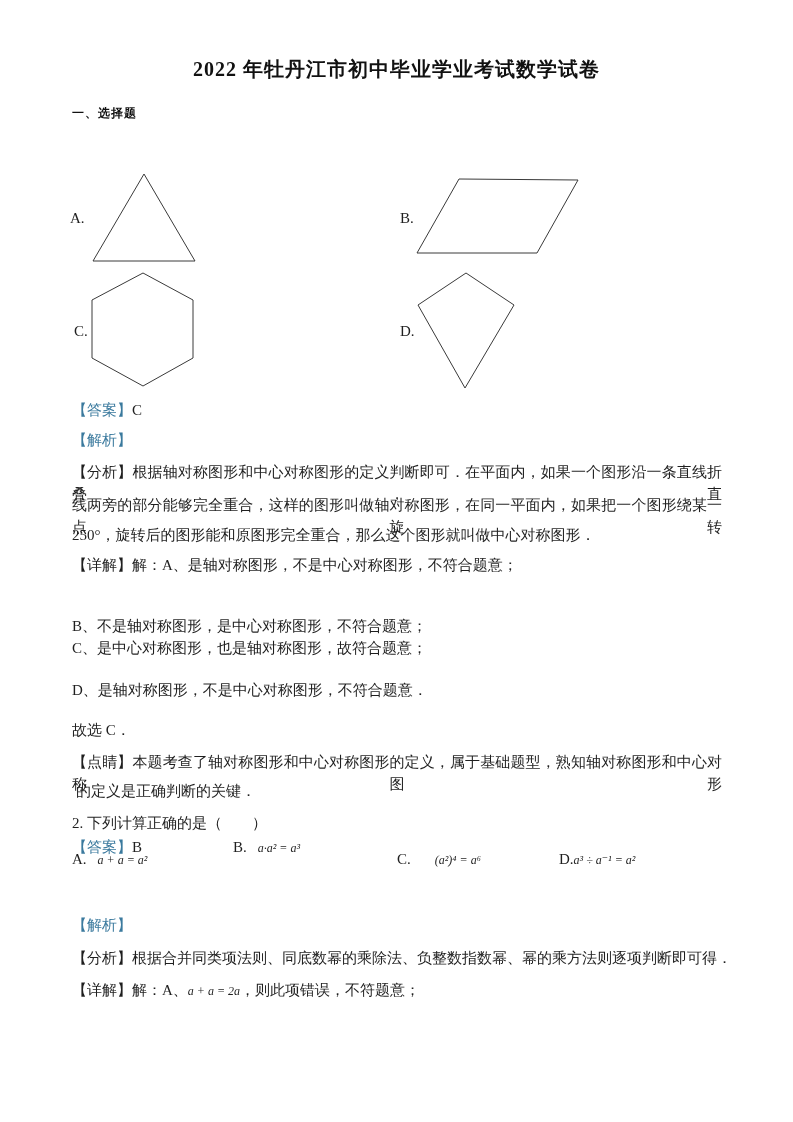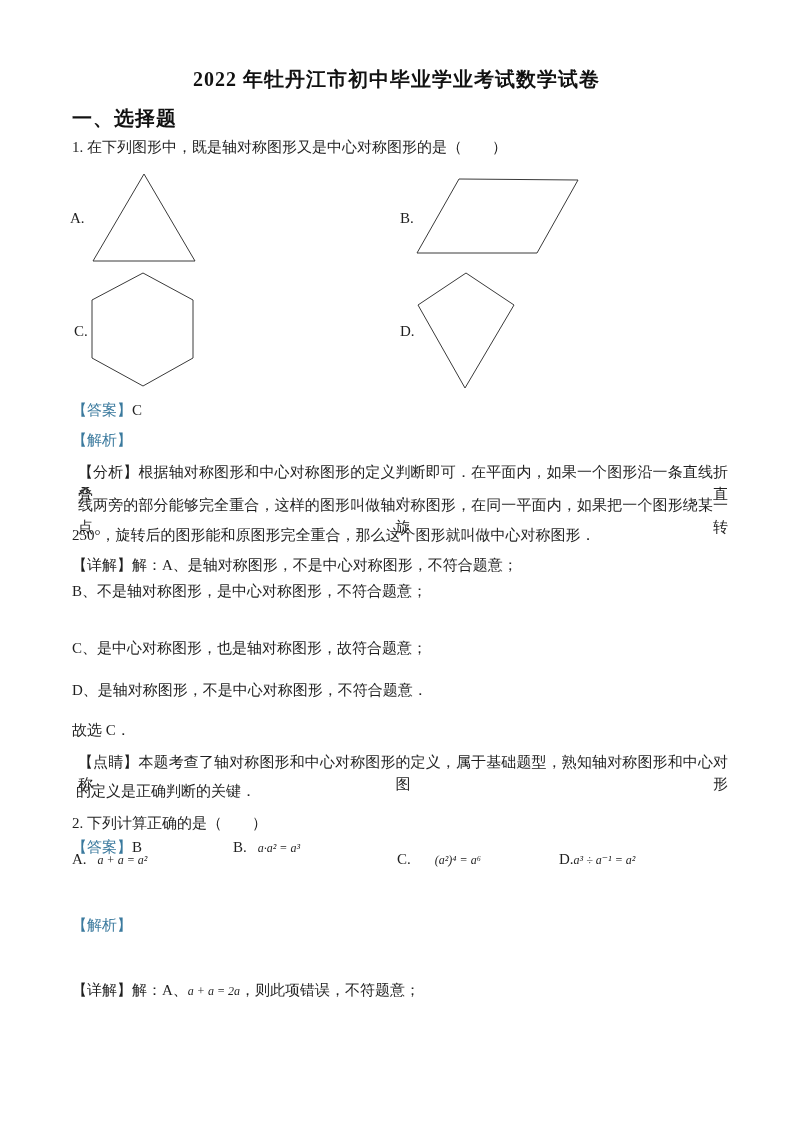--- a/index.html
+++ b/index.html
@@ -3,45 +3,44 @@
 <meta charset="utf-8">
 <style>
   html,body{margin:0;padding:0;background:#e8e8e8;}
   .page{
     position:relative;width:793px;height:1122px;margin:0 auto;background:#ffffff;
     font-family:"Liberation Serif","DejaVu Serif",serif;color:#1f1f1f;overflow:hidden;
   }
   .abs{position:absolute;}
   .t{position:absolute;font-size:15px;line-height:22px;white-space:pre;}
   .title{
-    position:absolute;left:0;top:66px;width:100%;text-align:center;
+    position:absolute;left:0;top:56px;width:100%;text-align:center;
     font-size:20px;font-weight:bold;letter-spacing:1px;color:#111;
   }
   .h1{
-    position:absolute;left:72px;top:105px;font-size:20px;font-weight:bold;
+    position:absolute;left:72px;top:105px;font-size:12px;font-weight:bold;
     font-family:Liberation Mono, monospace;color:#111;letter-spacing:1px;
   }
   .marker{color:#3b7a9e;}
-  .jline{width:650px;text-align:justify;text-align-last:justify;white-space:normal;margin-left:6px;}
+  .jline{width:650px;text-align:justify;text-align-last:justify;white-space:normal;}
   .shape-label{position:absolute;font-size:15px;line-height:22px;}
   .math{font-style:italic;font-size:12px;}
   .opt-letter{font-style:normal;font-size:15px;}
   svg{display:block;}
   .shape polygon{fill:none;stroke:#3a3a3a;stroke-width:1;}
 </style>
 </head>
 <body>
 
 <div class="page">
 
   <div class="title">2022 年牡丹江市初中毕业学业考试数学试卷</div>
 
   <div class="h1">一、选择题</div>
 
-  <div class="t" style="left:72px;top:136px;">1. 在下列图形中，既是轴对称图形又是中心对称图形的是（　　）</div>
 
   <div class="shape-label" style="left:70px;top:207px;">A.</div>
   <div class="shape-label" style="left:400px;top:207px;">B.</div>
   <div class="shape-label" style="left:74px;top:320px;">C.</div>
   <div class="shape-label" style="left:400px;top:320px;">D.</div>
 
   <div class="abs shape" style="left:88px;top:169px;">
     <svg width="112" height="97" viewBox="0 0 112 97">
         <polygon points="56,5 5,92 107,92"></polygon>
       </svg>
@@ -64,36 +63,37 @@
 
   <div class="t" style="left:72px;top:399px;"><span class="marker">【答案】</span><span>C</span></div>
 
   <div class="t" style="left:72px;top:429px;"><span class="marker">【解析】</span></div>
 
   <div class="t jline" style="left:72px;top:461px;">【分析】根据轴对称图形和中心对称图形的定义判断即可．在平面内，如果一个图形沿一条直线折叠，直</div>
   <div class="t jline" style="left:72px;top:494px;">线两旁的部分能够完全重合，这样的图形叫做轴对称图形，在同一平面内，如果把一个图形绕某一点旋转</div>
   <div class="t" style="left:72px;top:524px;">250°，旋转后的图形能和原图形完全重合，那么这个图形就叫做中心对称图形．</div>
 
   <div class="t" style="left:72px;top:554px;">【详解】解：A、是轴对称图形，不是中心对称图形，不符合题意；</div>
-  <div class="t" style="left:72px;top:580px;">B、不是轴对称图形，是中心对称图形，不符合题意；</div>
+  <div class="t" style="left:72px;top:615px;">B、不是轴对称图形，是中心对称图形，不符合题意；</div>
   <div class="t" style="left:72px;top:679px;">D、是轴对称图形，不是中心对称图形，不符合题意．</div>
   <div class="t" style="left:72px;top:637px;">C、是中心对称图形，也是轴对称图形，故符合题意；</div>
 
   <div class="t" style="left:72px;top:719px;">故选 C．</div>
 
   <div class="t jline" style="left:72px;top:751px;">【点睛】本题考查了轴对称图形和中心对称图形的定义，属于基础题型，熟知轴对称图形和中心对称图形</div>
   <div class="t" style="left:76px;top:780px;">的定义是正确判断的关键．</div>
 
   <div class="t" style="left:72px;top:812px;">2. 下列计算正确的是（　　）</div>
 
   <div class="t" style="left:72px;top:848px;"><span class="opt-letter">A.</span><span class="math" style="margin-left:11px;">a + a = a²</span></div>
   <div class="t" style="left:233px;top:836px;"><span class="opt-letter">B.</span><span class="math" style="margin-left:11px;">a·a² = a³</span></div>
   <div class="t" style="left:397px;top:848px;"><span class="opt-letter">C.</span><span class="math" style="margin-left:24px;">(a²)⁴ = a⁶</span></div>
   <div class="t" style="left:559px;top:848px;"><span class="opt-letter">D.</span><span class="math" style="">a³ ÷ a⁻¹ = a²</span></div>
 
   <div class="t" style="left:72px;top:836px;"><span class="marker">【答案】</span><span>B</span></div>
 
   <div class="t" style="left:72px;top:914px;"><span class="marker">【解析】</span></div>
 
+  <div class="t" style="left:72px;top:947px;">【分析】根据合并同类项法则、同底数幂的乘除法、负整数指数幂、幂的乘方法则逐项判断即可得．</div>
 
   <div class="t" style="left:72px;top:979px;"><span>【详解】解：A、</span><span class="math">a + a = 2a</span><span>，则此项错误，不符题意；</span></div>
 
 </div>
 
 </body></html>

